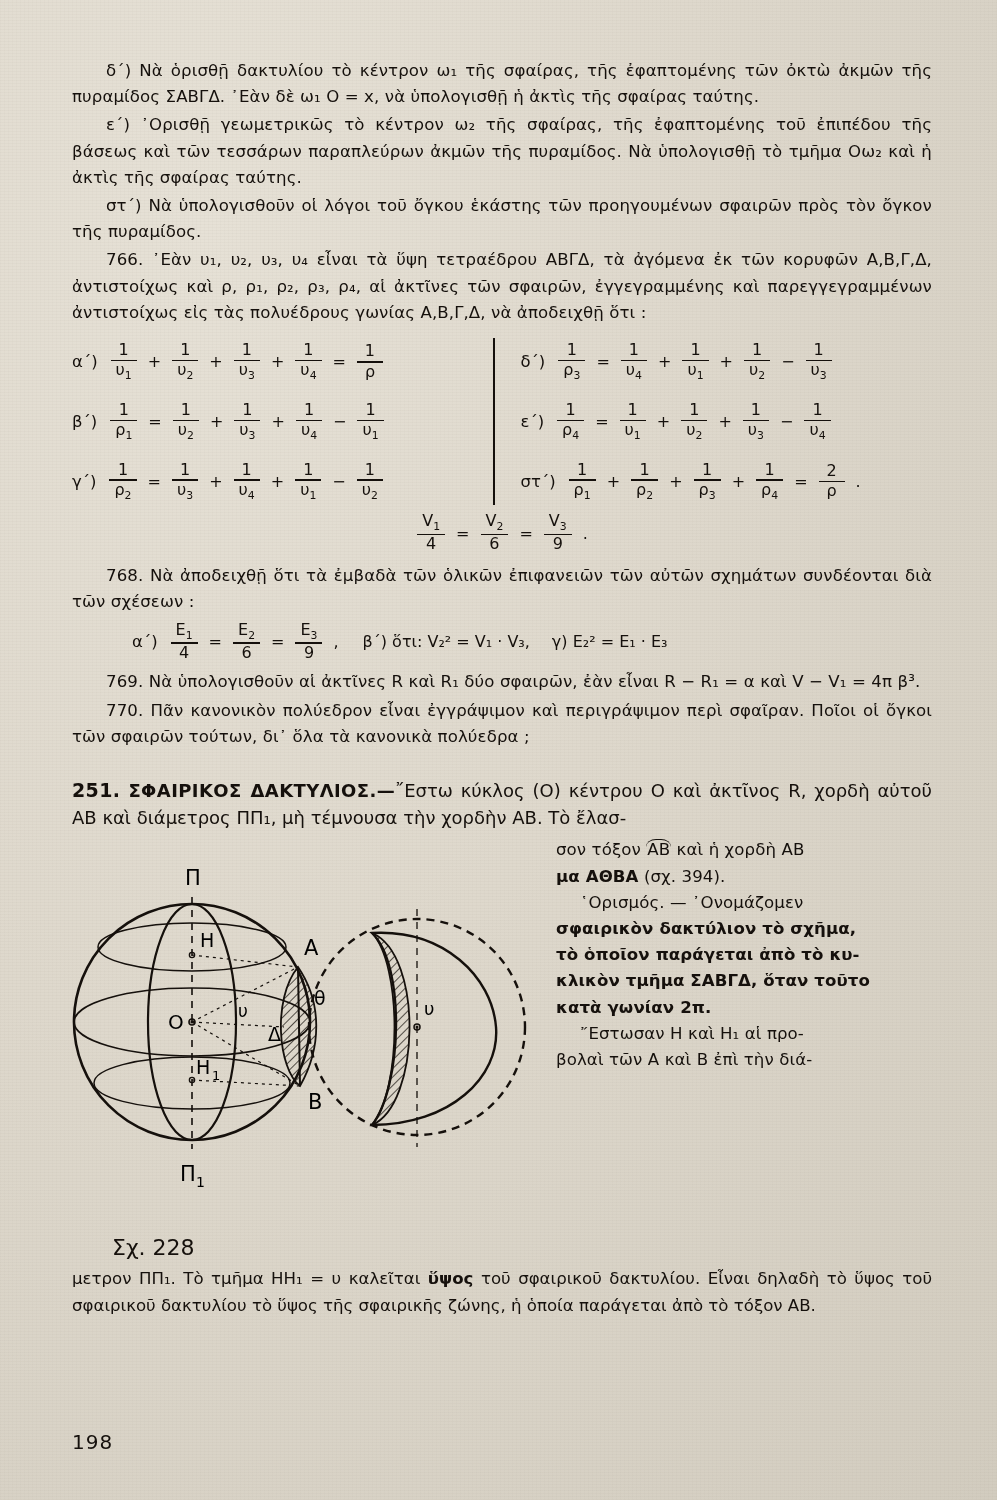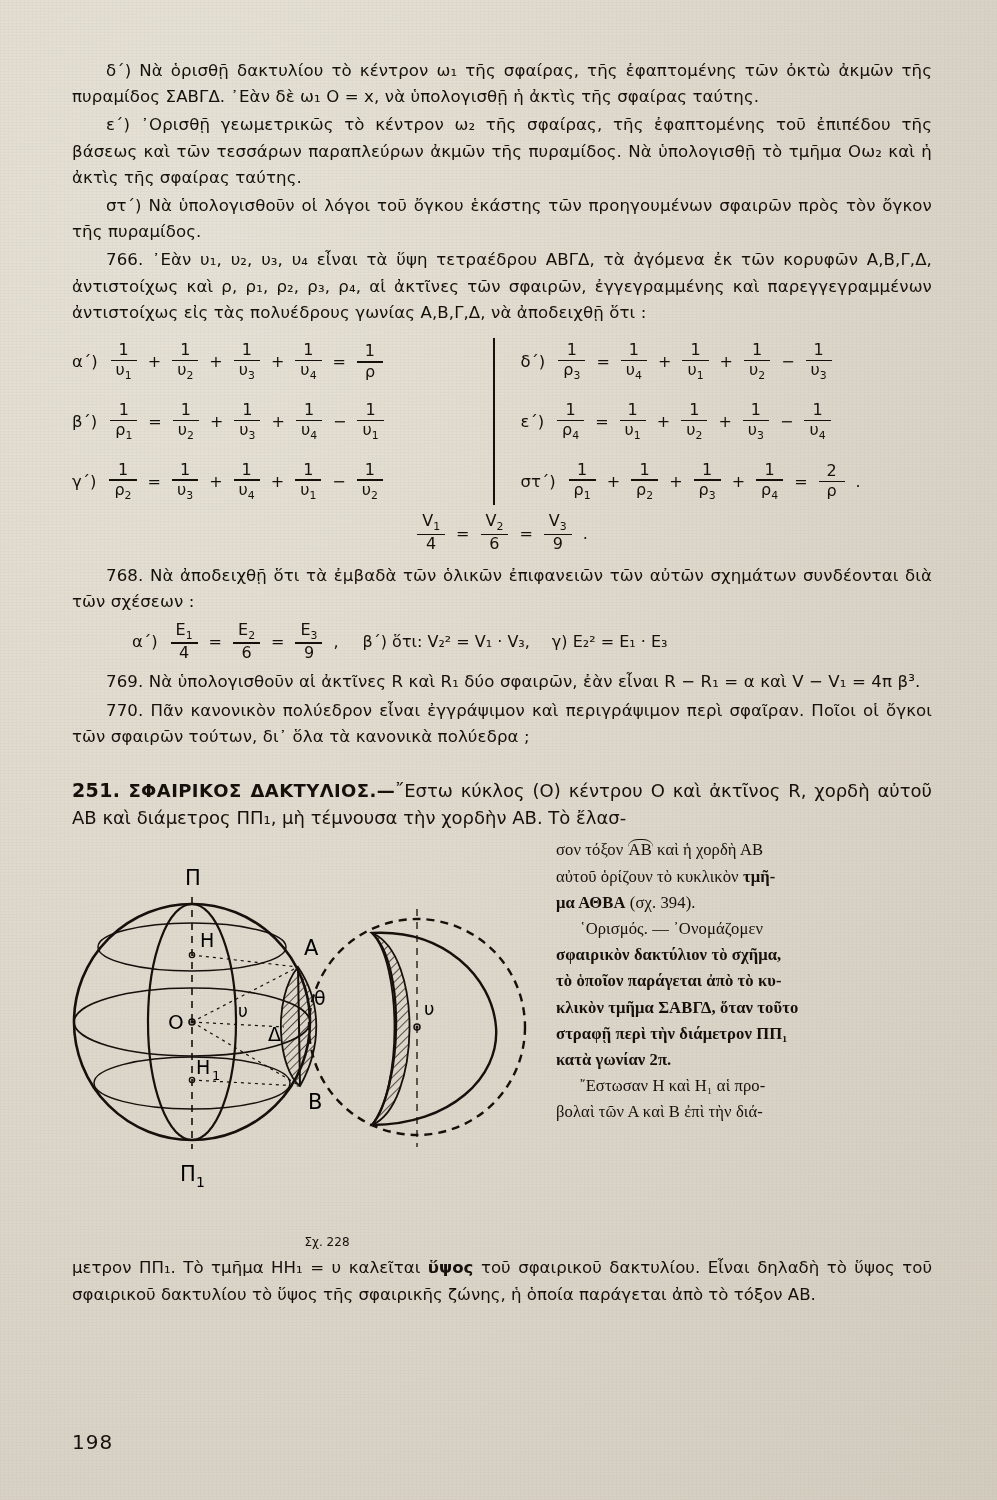--- a/index.html
+++ b/index.html
@@ -101,32 +101,31 @@
   
   .fig-wrap{
     display:flex;
     margin-top:6px;
   }
   .figure{
     width:470px;
     position:relative;
   }
   .figcap{
-    text-align:center;
-    font-size:12px;
+    text-align:left;
+    font-size:22px;
     margin-top:4px;
     padding-left:40px;
   }
   .rightcol{
     width:380px;
     padding-left:14px;
     font-size:16.6px;
     line-height:1.6;
     text-align:justify;
-    font-family:Liberation Serif, serif;
   }
   .rightcol p{ margin:0; font-size:16.6px;}
   .rightcol b{ font-weight:bold; }
   .tail{
     margin-top:6px;
     font-size:16.6px;
     line-height:1.6;
     text-align:justify;
   }
   .pagenum{
@@ -497,27 +496,25 @@
           <circle cx="345" cy="190" r="3" fill="none" stroke="#15100c" stroke-width="1.5"></circle>
           <circle cx="345" cy="190" r="1.5" fill="#15100c"></circle>
           <text x="352" y="178" font-size="18">υ</text>
         </g>
       </svg>
       <div class="figcap">Σχ. 228</div>
     </div>
 
     <div class="rightcol">
       <p>σον τόξον <span style="border-top:1.5px solid #15100c;border-radius:40%;padding:0 1px;">ΑΒ</span> καὶ ἡ χορδὴ ΑΒ</p>
-      <p><span>αὐτοῦ ὁρίζουν τὸ κυκλικὸν </span><b>τμῆ-</b></p>
       <p><b>μα ΑΘΒΑ</b><span> (σχ. 394).</span></p>
       <p style="text-indent:24px;"><span>῾Ορισμός. — </span><span>᾿Ονομάζομεν</span></p>
       <p><b>σφαιρικὸν δακτύλιον τὸ σχῆμα,</b></p>
       <p><b>τὸ ὁποῖον παράγεται ἀπὸ τὸ κυ-</b></p>
       <p><b>κλικὸν τμῆμα ΣΑΒΓΔ, ὅταν τοῦτο</b></p>
-      <p><b>στραφῇ περὶ τὴν διάμετρον ΠΠ₁</b></p>
       <p><b>κατὰ γωνίαν 2π.</b></p>
       <p style="text-indent:24px;">῎Εστωσαν Η καὶ Η₁ αἱ προ-</p>
       <p>βολαὶ τῶν Α καὶ Β ἐπὶ τὴν διά-</p>
     </div>
   </div>
 
   <div class="tail">
     <span>μετρον ΠΠ₁. Τὸ τμῆμα ΗΗ₁ = υ καλεῖται </span><b>ὕψος</b><span> τοῦ σφαιρικοῦ δακτυλίου. Εἶναι</span>
     <span>δηλαδὴ τὸ ὕψος τοῦ σφαιρικοῦ δακτυλίου τὸ ὕψος τῆς σφαιρικῆς ζώνης, ἡ ὁποία</span>
     <span>παράγεται ἀπὸ τὸ τόξον ΑΒ.</span>

